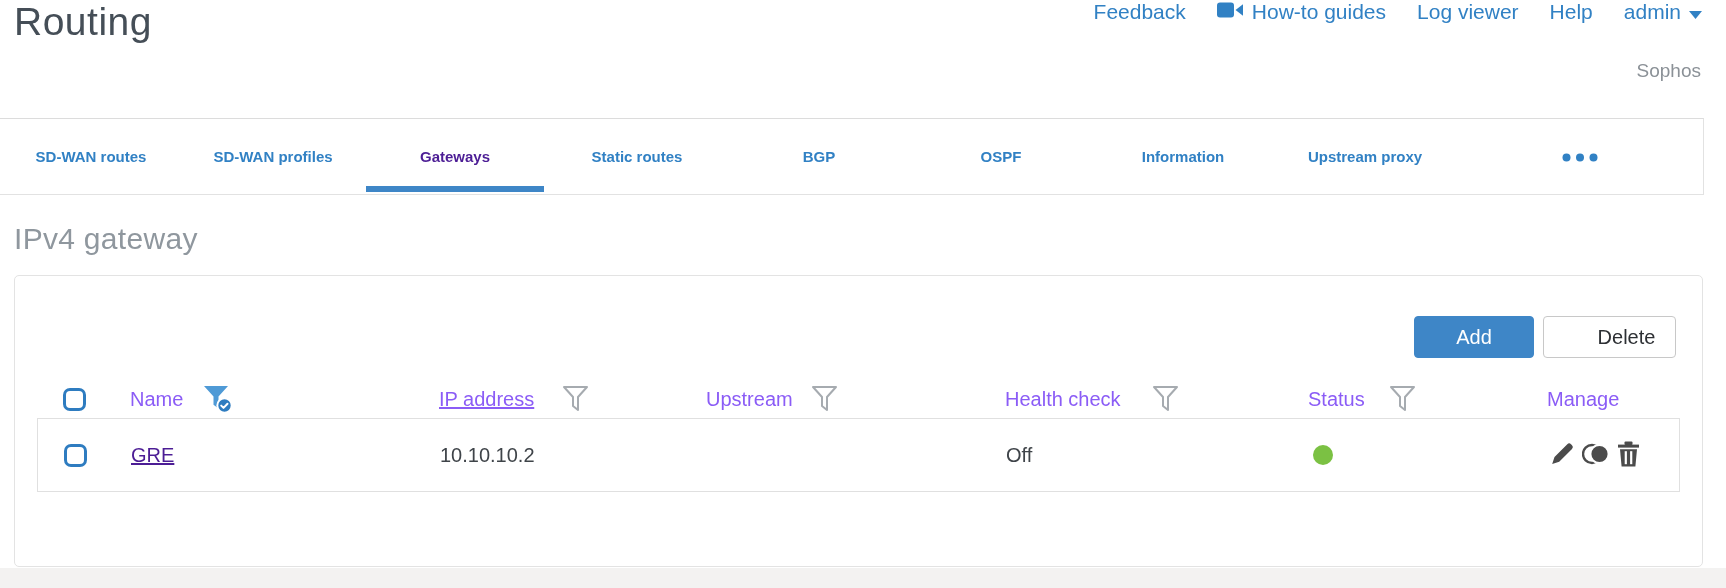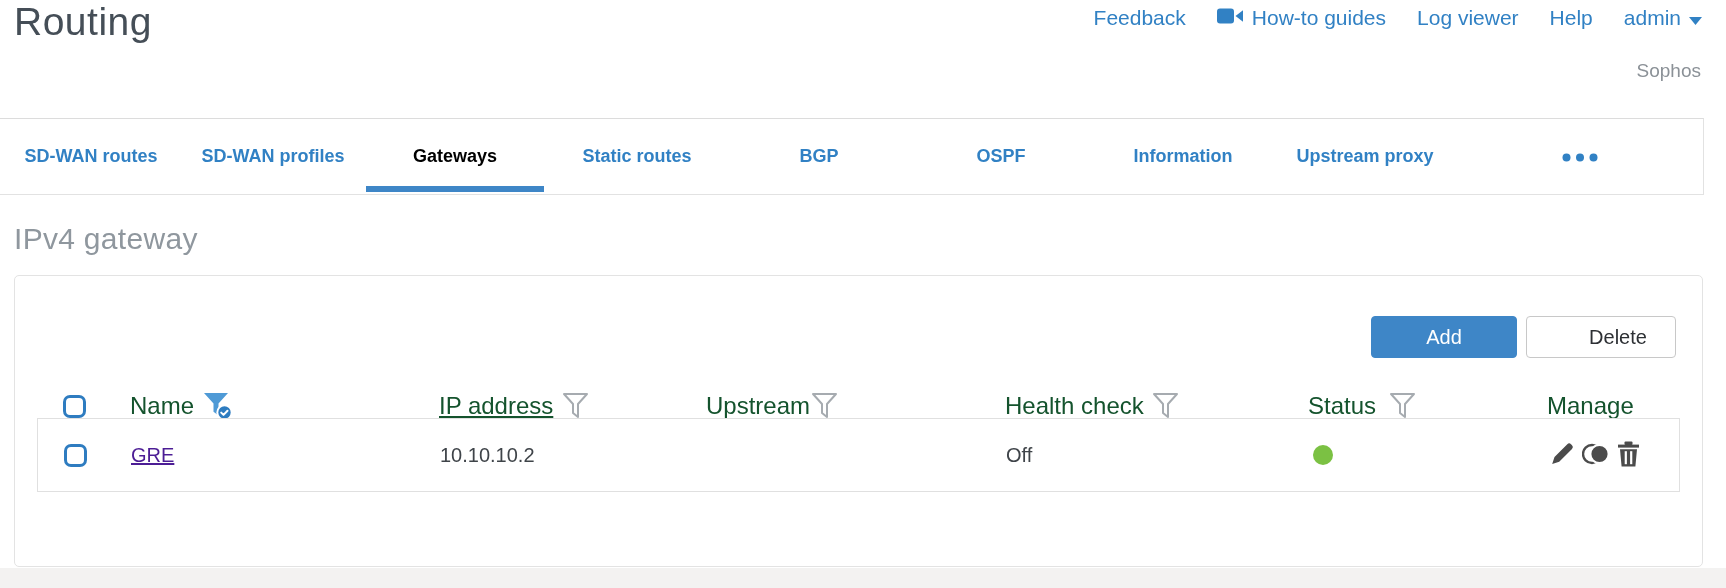--- a/index.html
+++ b/index.html
@@ -8,67 +8,67 @@
     background:#ffffff;font-family:"Liberation Sans",sans-serif;
     -webkit-font-smoothing:antialiased;
   }
   
   .top-header{position:absolute;left:0;top:0;width:1726px;height:118px;background:#fff;}
   .page-title{
     position:absolute;left:14px;top:0px;margin:0;
     font-size:39px;font-weight:400;color:#454e57;letter-spacing:.5px;
   }
   .header-links{
-    position:absolute;top:6px;right:24px;
+    position:absolute;top:0;right:24px;
     display:flex;align-items:flex-start;gap:31px;
     font-size:21px;color:#3181c4;white-space:nowrap;
   }
   .header-links a{color:#3181c4;text-decoration:none;display:flex;align-items:center;gap:8px;cursor:pointer;}
   .account-name{
     position:absolute;top:40px;right:25px;
     font-size:19px;color:#8b9197;margin-top:20px;
   }
   
   .tab-strip{
     position:absolute;left:0;top:118px;width:1704px;height:77px;
     background:#fff;border-top:1px solid #dcdcdc;border-bottom:1px solid #e2e2e2;
     border-right:1px solid #e2e2e2;
     display:flex;align-items:stretch;box-sizing:border-box;
   }
   .tab{
     width:182px;position:relative;display:flex;align-items:center;justify-content:center;
-    font-size:18px;font-weight:bold;color:#3181c4;cursor:pointer;
-  }
-  .tab.active{color:#000000;}
+    font-size:15px;font-weight:bold;color:#3181c4;cursor:pointer;
+  }
+  .tab.active{color:#4c1d95;}
   .tab.active .tab-underline{
     position:absolute;left:2px;right:2px;bottom:2px;height:6px;background:#3e86c7;
   }
   .tab-more{
     flex:1;display:flex;align-items:center;justify-content:center;cursor:pointer;
   }
   
   .section-title{
     position:absolute;left:14px;top:222px;margin:0;
     font-size:30px;font-weight:400;color:#8f979e;letter-spacing:.3px;
   }
   .card{
     position:absolute;left:14px;top:275px;width:1689px;height:292px;
     background:#fff;border:1px solid #e3e3e3;border-radius:5px;box-sizing:border-box;
   }
   .toolbar{
     position:absolute;top:40px;right:26px;display:flex;gap:9px;
   }
   .btn{height:42px;font-family:"Liberation Sans",sans-serif;font-size:20px;border-radius:4px;cursor:pointer;}
-  .btn-add{width:146px;background:#3e86c7;border:1px solid #3e86c7;color:#fff;}
-  .btn-delete{width:150px;background:#fff;border:1px solid #c8c8c8;color:#2d3034;padding-left:40px;}
+  .btn-add{width:120px;background:#3e86c7;border:1px solid #3e86c7;color:#fff;}
+  .btn-delete{width:133px;background:#fff;border:1px solid #c8c8c8;color:#2d3034;padding-left:40px;}
   
   .thead{position:absolute;left:0;top:96px;width:100%;height:46px;}
   .th-item{
-    position:absolute;top:11px;height:100%;display:flex;align-items:center;
-    font-size:24px;color:#14532d;white-space:nowrap;
+    position:absolute;top:4px;height:100%;display:flex;align-items:center;
+    font-size:20px;color:#8b5cf6;white-space:nowrap;
   }
   .checkbox{
     width:23px;height:23px;border:3px solid #2e7cc0;border-radius:7px;
     background:#fff;box-sizing:border-box;cursor:pointer;
   }
   .funnel{cursor:pointer;display:flex;align-items:center;}
   
   .row-box{
     position:absolute;left:22px;right:22px;top:142px;height:72px;
     border:1px solid #e0e0e0;background:#fff;

